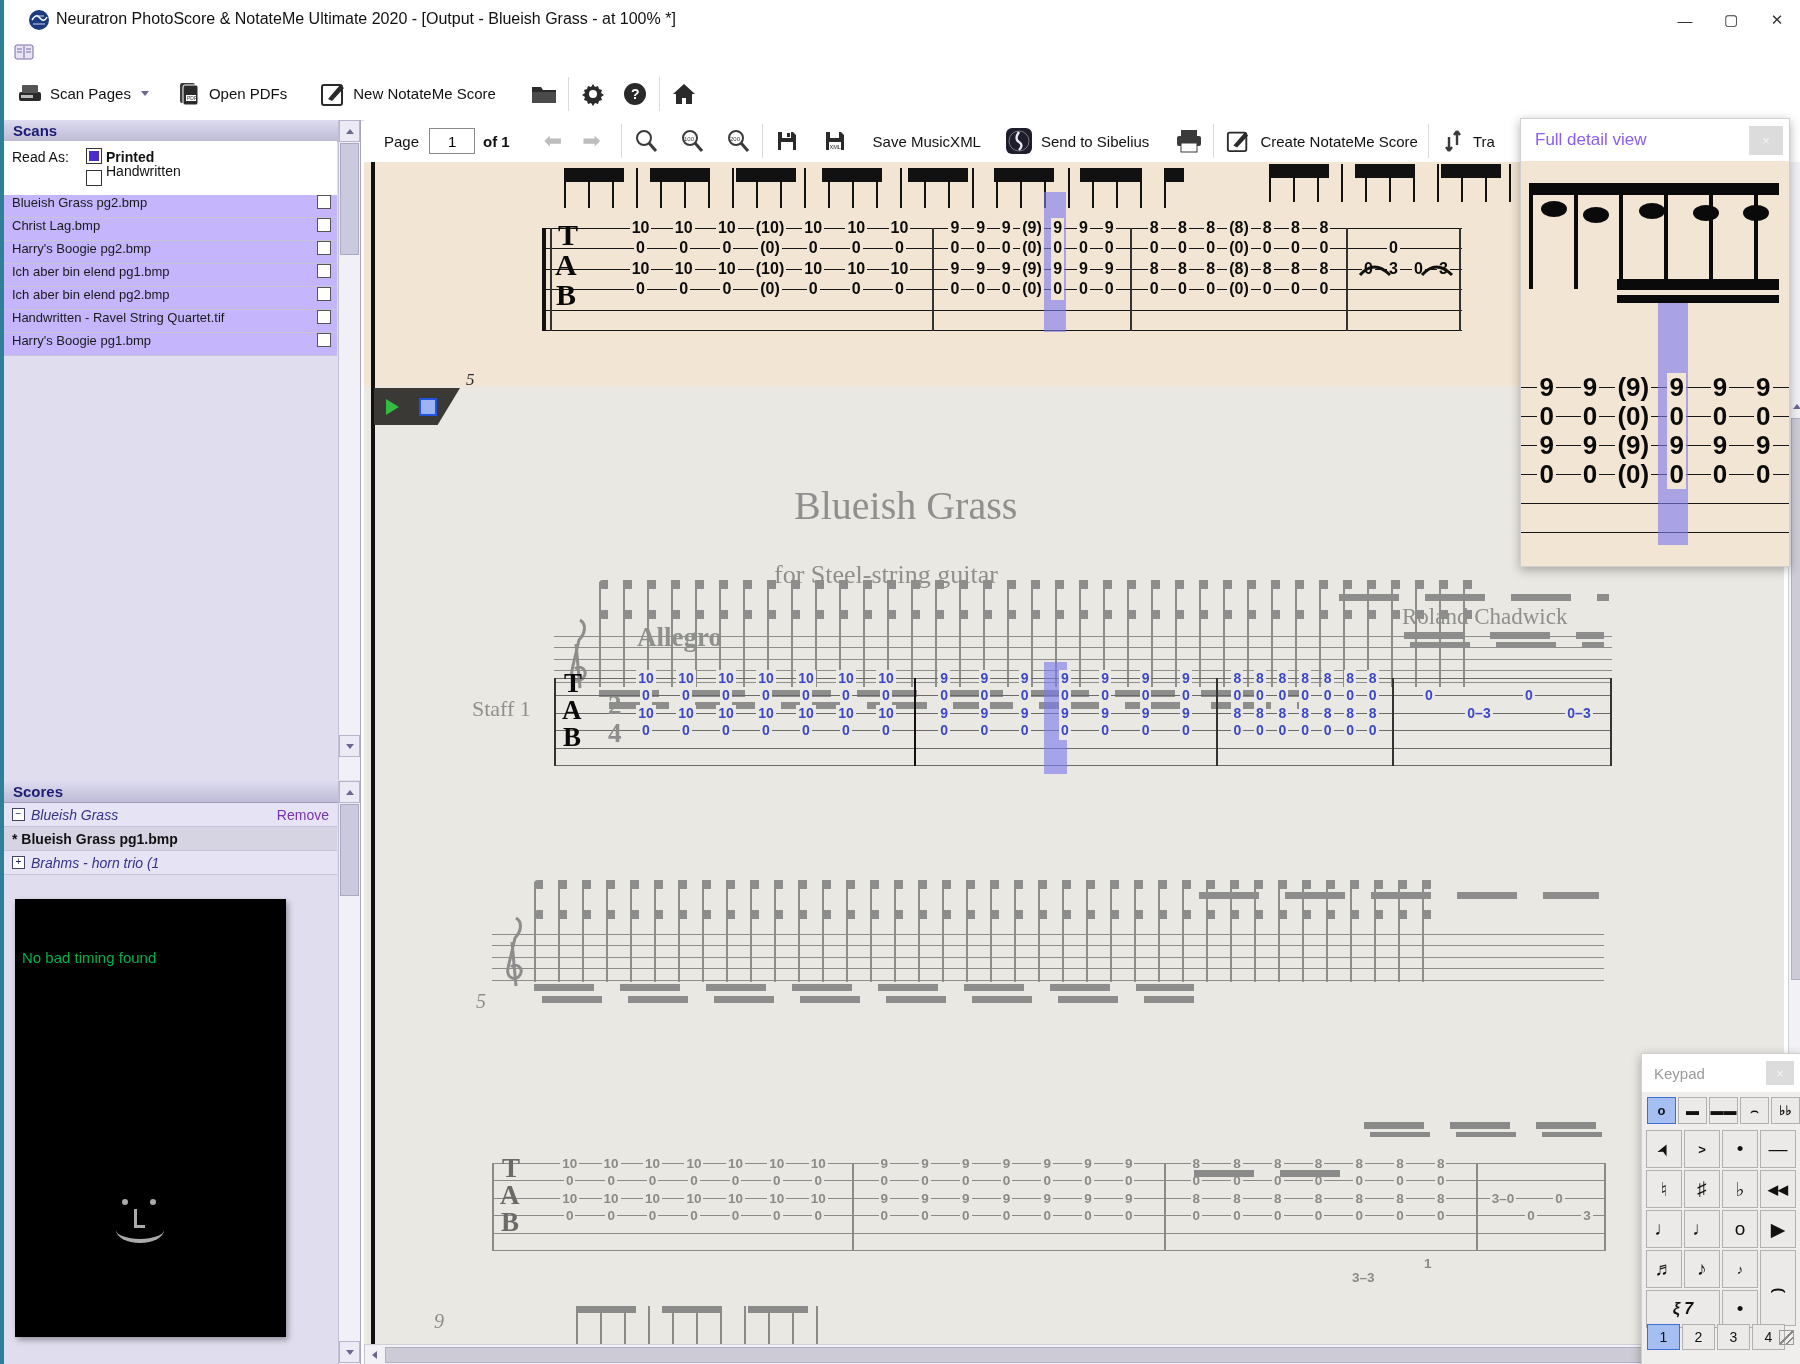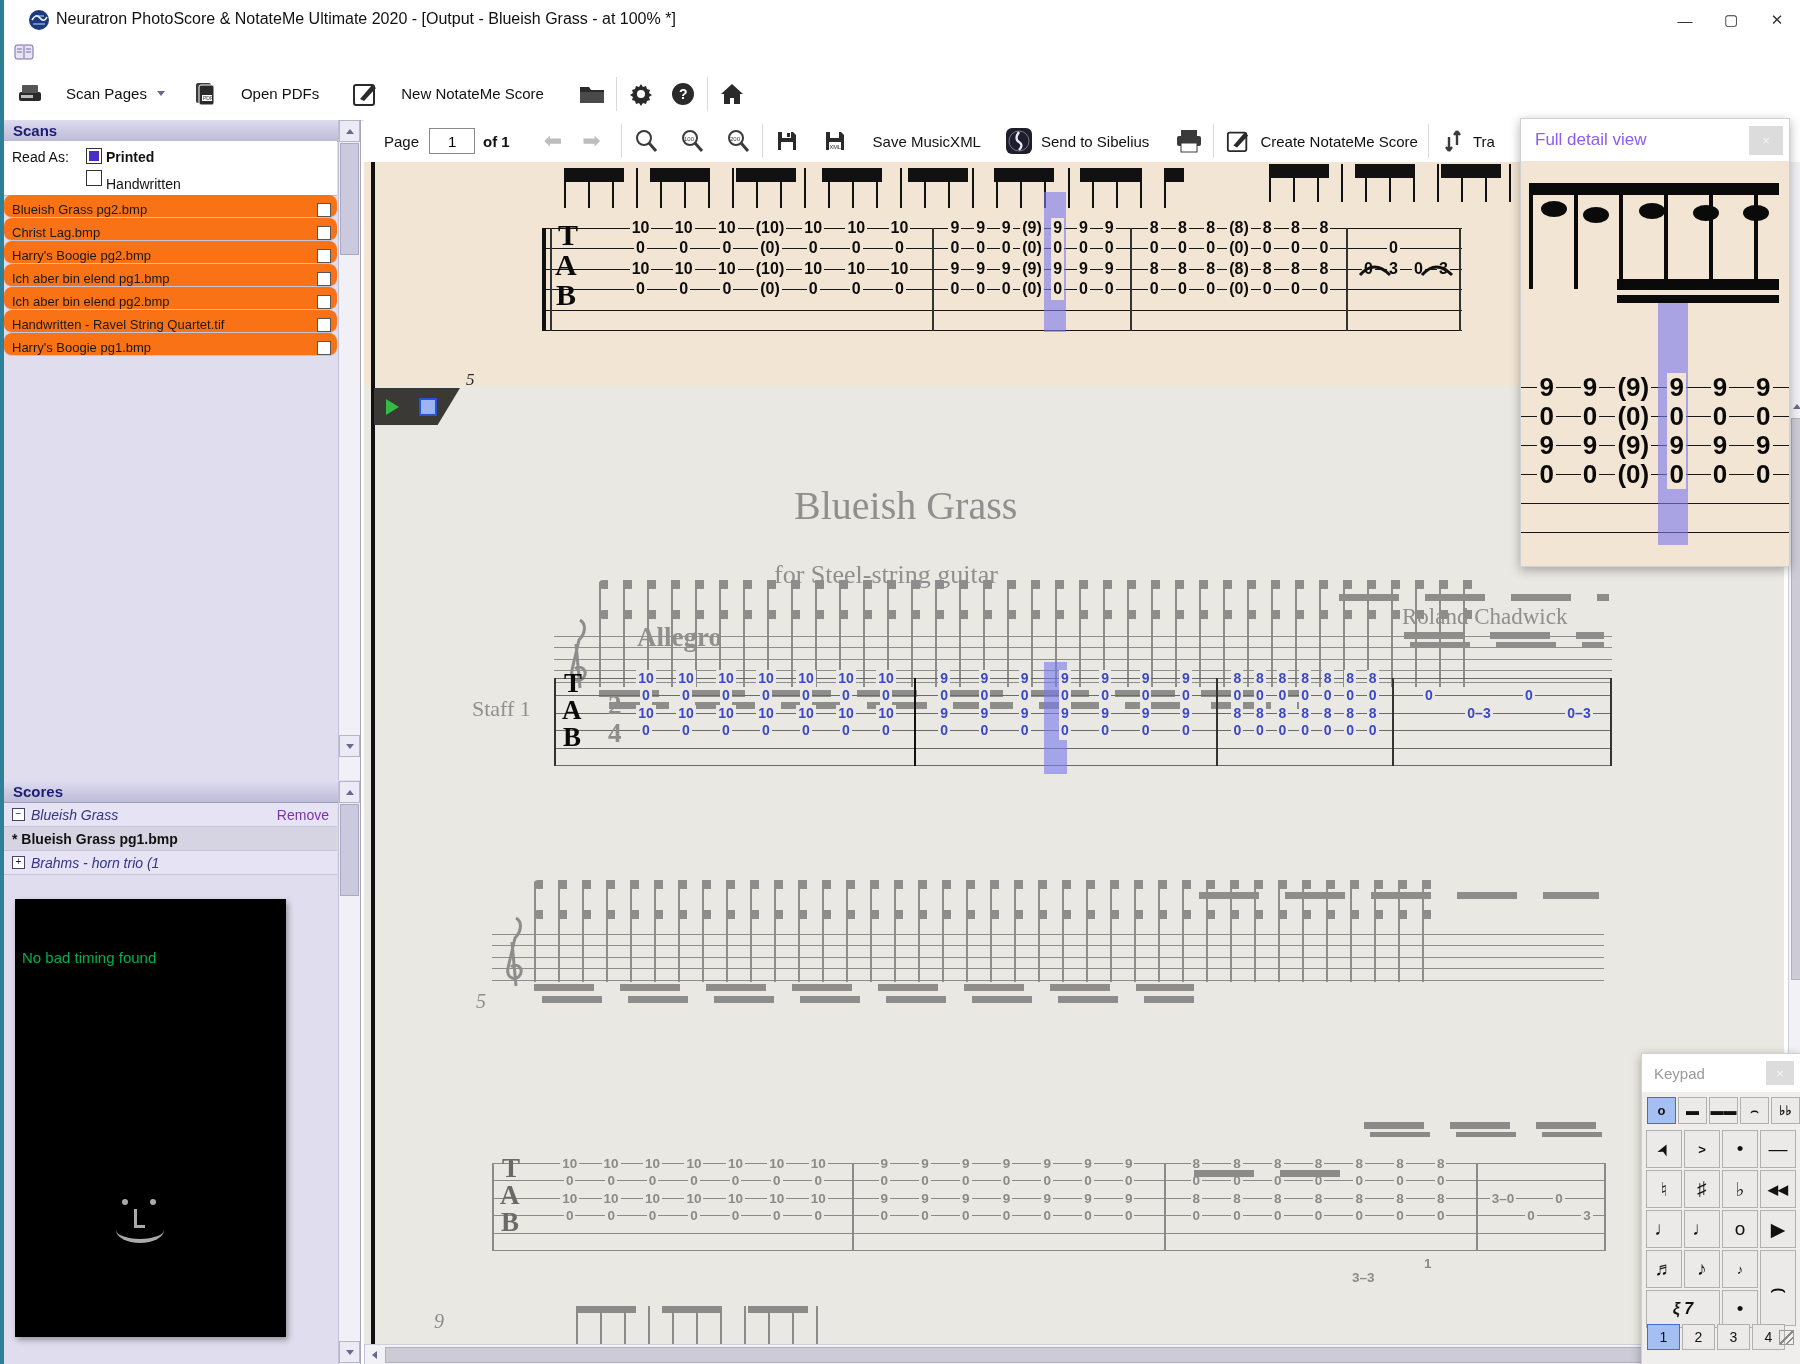--- a/index.html
+++ b/index.html
@@ -13,31 +13,31 @@
   #menubar{left:0;top:40px;right:0;height:27px;background:#fff;border-bottom:1px solid #ececec;}
   .menu-item{display:inline-block;margin:0 1px;padding:3px 10px;font-size:15px;color:#111;}
   .menu-item::first-letter{text-decoration:underline;}
   #mdi-btns{right:4px;top:43px;display:flex;gap:2px;}
   .mdibtn{width:26px;height:20px;border:1px solid #c8c8c8;background:#f4f4f4;font-size:11px;
           display:flex;align-items:center;justify-content:center;color:#444;}
   #toolbar1{left:0;top:67px;right:0;height:53px;background:#fff;border-bottom:1px solid #dcdcdc;
             display:flex;align-items:center;}
   .tb-group{display:flex;align-items:center;height:100%;}
   .tb-sep{width:1px;height:34px;background:#dadada;margin:0 10px;}
-  .tb-label{font-size:15px;color:#111;margin:0 6px 0 22px;white-space:nowrap;}
+  .tb-label{font-size:15px;color:#111;margin:0 6px 0 6px;white-space:nowrap;}
   .tb-icon{width:28px;height:28px;display:flex;align-items:center;justify-content:center;}
   
   #sidebar{left:0;top:120px;width:356px;bottom:0;background:#e0deee;border-right:1px solid #a9a7c0;}
   .panel-header{height:21px;background:linear-gradient(#dedcf0,#bdbbd6);border-bottom:1px solid #9e9cb8;
                 color:#1c1c74;font-weight:bold;font-size:15px;padding-left:9px;line-height:21px;}
   #readas-box{left:0;top:21px;width:333px;height:54px;background:#fff;border-bottom:1px solid #b9b7cc;font-size:14px;color:#111;}
   .cb{width:14px;height:14px;border:1px solid #333;background:#fff;display:inline-block;vertical-align:-2px;}
   .cb.checked{background:#4a2cc8;box-shadow:inset 0 0 0 2px #fff;}
-  .scan-row{height:22px;background:#f97316;border-bottom:1px solid #c6c4d8;font-size:13px;color:#1a1a1a;
-            display:flex;align-items:flex-end;padding:0 6px 0 8px;border-radius:8px;}
+  .scan-row{height:22px;background:#c4b5fd;border-bottom:1px solid #c6c4d8;font-size:13px;color:#1a1a1a;
+            display:flex;align-items:flex-start;padding:0 6px 0 8px;}
   .scan-row .cb{margin-left:auto;width:12px;height:12px;border-color:#555;}
   .score-row{height:24px;border-bottom:1px solid #c6c4d8;font-size:14px;display:flex;align-items:center;padding:0 8px;}
   .tree-box{width:11px;height:11px;border:1px solid #446;background:#fff;font-size:10px;line-height:9px;text-align:center;
             color:#224;margin-right:6px;flex:none;}
   
   .sb-track{background:#f1f0f6;border-left:1px solid #c2c0d4;}
   .sb-btn{background:#eceaf4;border:1px solid #b7b5cc;display:flex;align-items:center;justify-content:center;}
   .tri{width:0;height:0;border-left:4px solid transparent;border-right:4px solid transparent;}
   .tri.up{border-bottom:5px solid #6a6890;}
   .tri.down{border-top:5px solid #6a6890;}
@@ -194,21 +194,21 @@
     </div>
   </div>
 
   <div class="abs" id="sidebar">
     <div class="panel-header">Scans</div>
     <div class="abs" id="readas-box">
       <span class="abs" style="left:8px;top:8px">Read As:</span>
       <span class="abs cb checked" style="left:82px;top:7px"></span>
       <span class="abs" style="left:102px;top:8px;font-weight:bold">Printed</span>
       <span class="abs cb" style="left:82px;top:29px"></span>
-      <span class="abs" style="left:102px;top:35px">Handwritten</span>
+      <span class="abs" style="left:102px;top:22px">Handwritten</span>
     </div>
     <div class="abs" style="left:0;top:75px;width:333px">
 
         <div class="scan-row">
           <span>Blueish Grass pg2.bmp</span>
           <span class="cb"></span>
         </div>
 
         <div class="scan-row">
           <span>Christ Lag.bmp</span>

